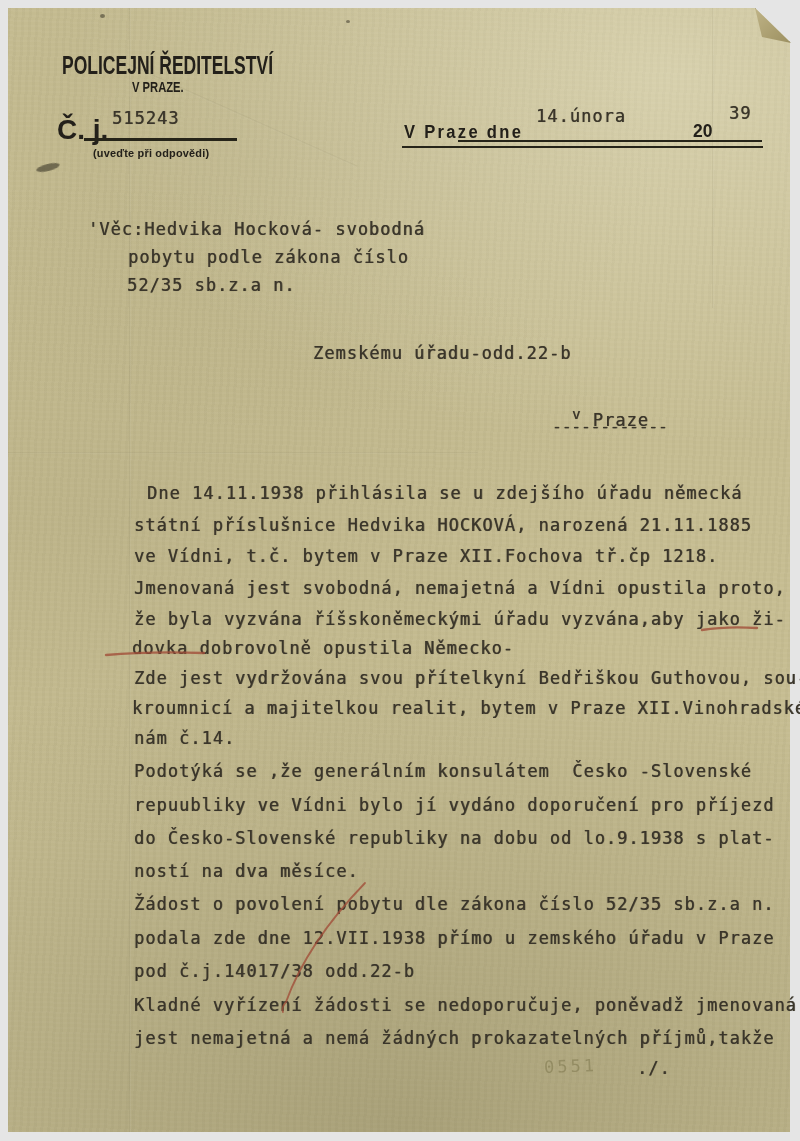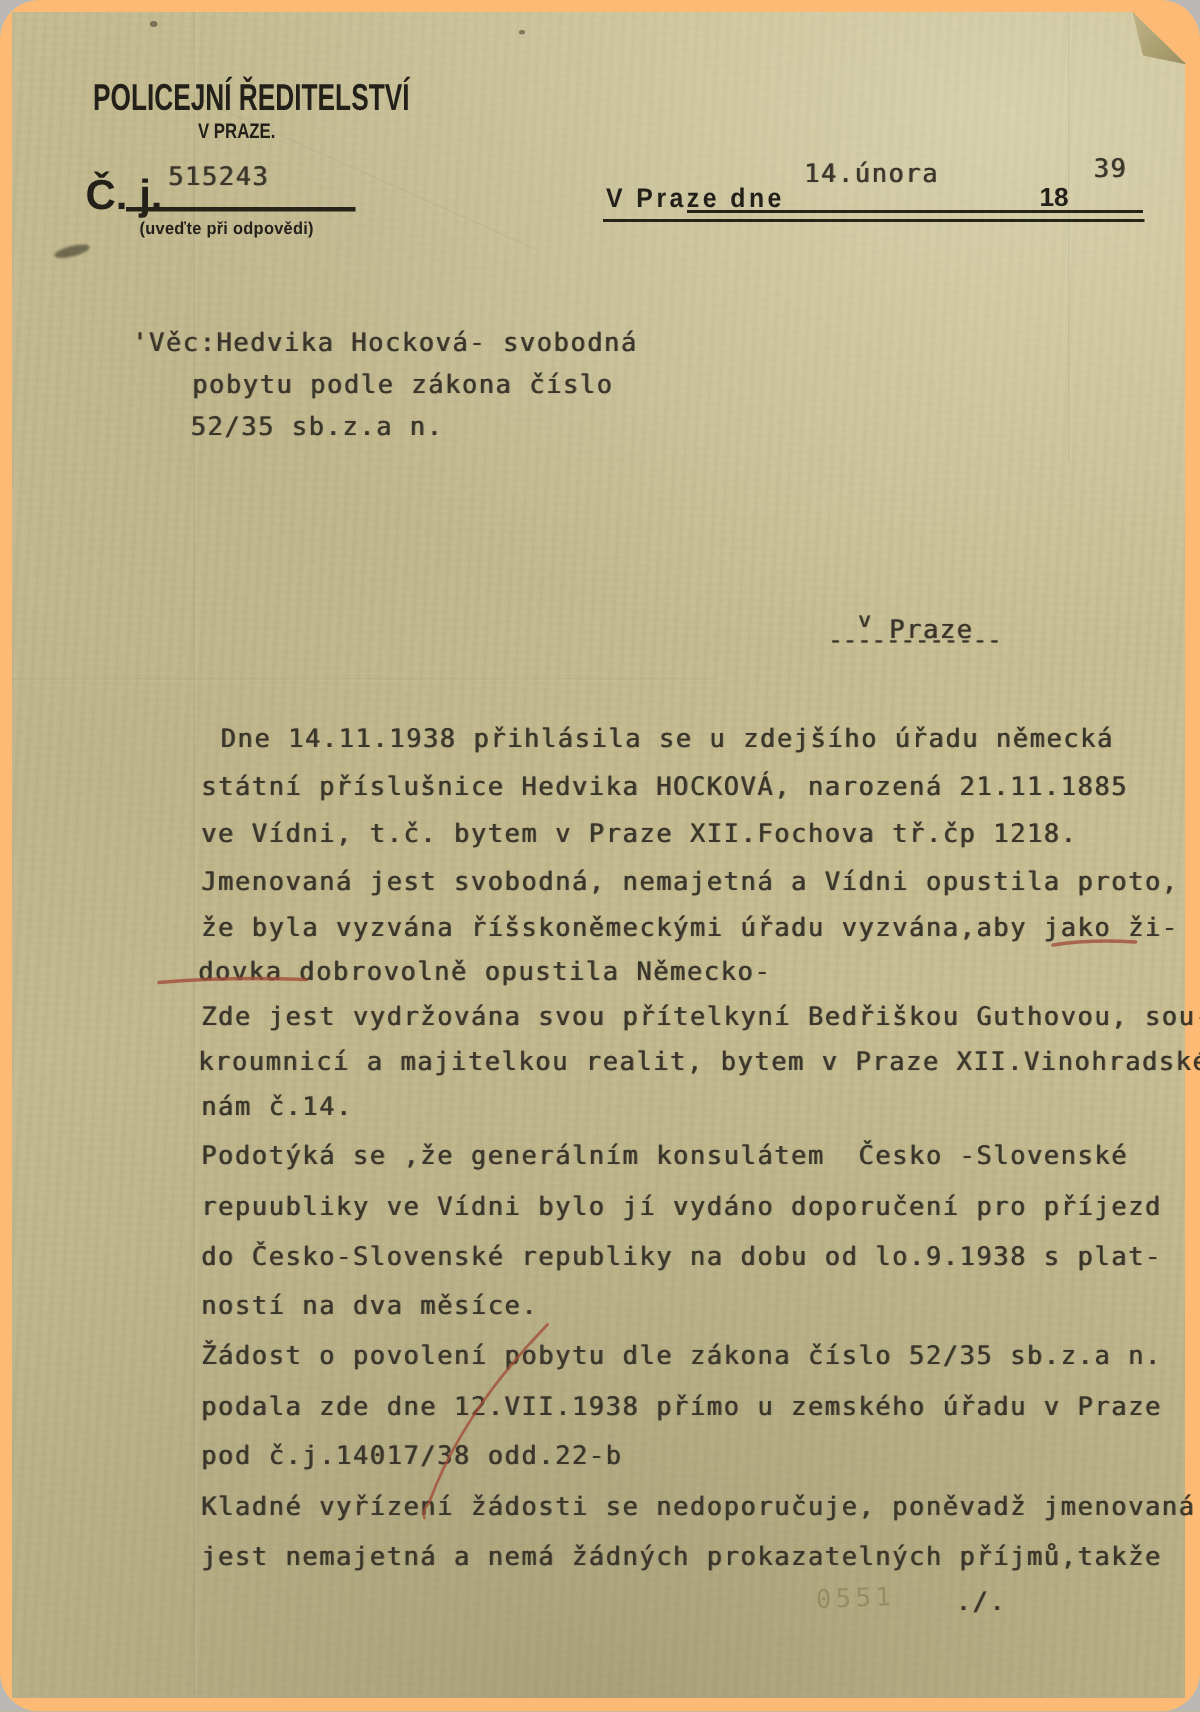--- a/index.html
+++ b/index.html
@@ -1,21 +1,20 @@
 <!DOCTYPE html>
 <html><head>
 <meta charset="utf-8">
 <style>
   html,body{margin:0;padding:0;}
   body{background:#b9b8b4;font-family:"DejaVu Sans Mono",monospace;}
   .photo{
     position:relative;width:800px;height:1141px;overflow:hidden;
     background:linear-gradient(135deg,#e6e5e1 0%,#d9d8d4 30%,#cfcecа 60%,#c9c8c4 100%);
-    background-color:#fdba74;
-    border-radius:26px;
+    background-color:#e5e5e5;
   }
   
   .paper{
     position:absolute;left:8px;top:8px;width:782px;height:1124px;
     background-color:#c6bd92;
     background-image:
       radial-gradient(140% 60% at 85% 6%, rgba(255,253,235,0.30), transparent 55%),
       radial-gradient(120% 50% at 10% 45%, rgba(110,100,60,0.10), transparent 60%),
       radial-gradient(90% 40% at 30% 14%, rgba(100,92,55,0.08), transparent 60%),
       radial-gradient(160% 70% at 50% 100%, rgba(75,70,40,0.24), transparent 62%),
@@ -86,29 +85,30 @@
     <div class="abs printed" style="left:62px;top:51px;font-size:25px;transform:scaleX(0.70);">POLICEJNÍ ŘEDITELSTVÍ</div>
     <div class="abs printed" style="left:132px;top:79px;font-size:14px;transform:scaleX(0.80);">V PRAZE.</div>
 
     <div class="abs printed" style="left:57px;top:114px;font-size:28px;">Č. j.</div>
     <div class="abs typed" style="left:112px;top:108px;">515243</div>
     <div class="rule thick" style="left:84px;top:138px;width:153px;"></div>
     <div class="abs printed" style="left:93px;top:147px;font-size:11.5px;transform:scaleX(0.95);letter-spacing:0.2px;">(uveďte při odpovědi)</div>
 
     <div class="abs printed" style="left:404px;top:122px;font-size:18px;letter-spacing:2.5px;transform:scaleX(0.92);">V Praze dne</div>
     <div class="abs typed" style="left:536px;top:106px;">14.února</div>
-    <div class="abs printed" style="left:693px;top:121px;font-size:17.5px;">18</div>
+    <div class="abs printed" style="left:693px;top:121px;font-size:17.5px;">20</div>
     <div class="abs typed" style="left:729px;top:103px;">39</div>
     <div class="rule" style="left:458px;top:140px;width:304px;"></div>
     <div class="rule" style="left:402px;top:145.5px;width:361px;"></div>
 
     <div class="abs typed" style="left:88px;top:219px;">'Věc:Hedvika Hocková- svobodná</div>
     <div class="abs typed" style="left:128px;top:247px;">pobytu podle zákona číslo</div>
     <div class="abs typed" style="left:127px;top:275px;">52/35 sb.z.a n.</div>
 
+    <div class="abs typed" style="left:313px;top:343px;">Zemskému úřadu-odd.22-b</div>
     <div class="abs typed" style="left:572px;top:404px;"><span class="sup-v">v</span><span> </span><span>Praze</span></div>
     <div class="abs typed dashes" style="left:552px;top:416px;">------------</div>
 
     <div id="body-text">
         <div class="abs typed" style="left: 147px; top: 483px;">Dne 14.11.1938 přihlásila se u zdejšího úřadu německá</div>
         <div class="abs typed" style="left: 134px; top: 515px;">státní příslušnice Hedvika HOCKOVÁ, narozená 21.11.1885</div>
         <div class="abs typed" style="left: 134px; top: 546px;">ve Vídni, t.č. bytem v Praze XII.Fochova tř.čp 1218.</div>
         <div class="abs typed" style="left: 134px; top: 578px;">Jmenovaná jest svobodná, nemajetná a Vídni opustila proto,</div>
         <div class="abs typed" style="left: 134px; top: 609px;">že byla vyzvána říšskoněmeckými úřadu vyzvána,aby jako ži-</div>
         <div class="abs typed" style="left: 132px; top: 638px;">dovka dobrovolně opustila Německo-</div>

